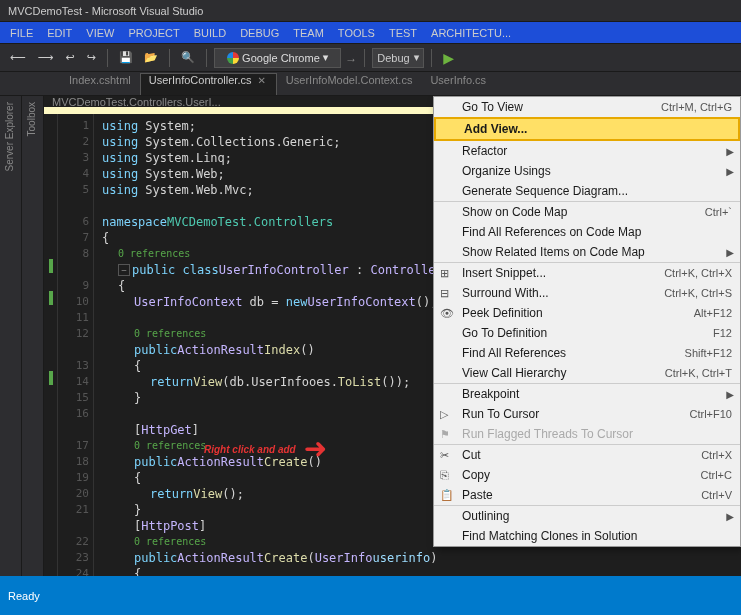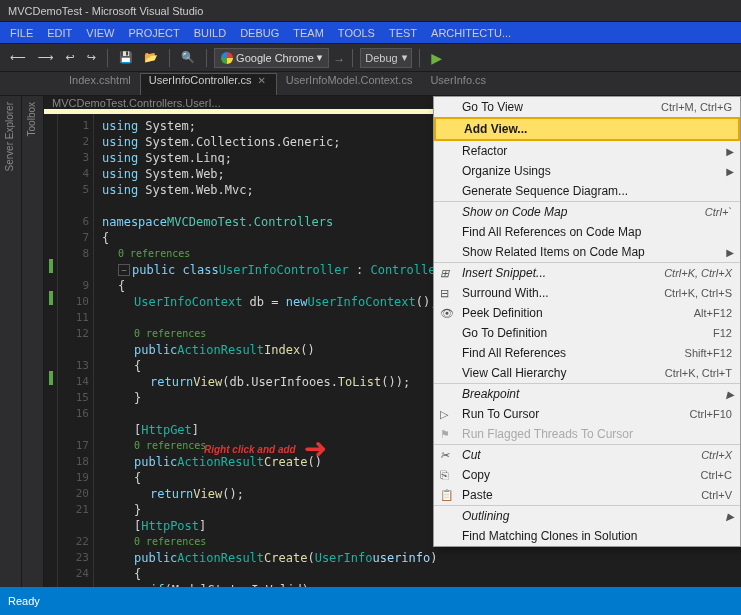--- a/index.html
+++ b/index.html
@@ -76,21 +76,21 @@
       display: flex;
       align-items: center;
       gap: 4px;
       cursor: pointer;
     }
     .google-chrome-btn {
       background: #3e3e40;
       border: 1px solid #555;
       color: #ddd;
       font-size: 11px;
-      padding: 1px 6px;
+      padding: 1px 12px;
       height: 20px;
       display: flex;
       align-items: center;
       gap: 3px;
       cursor: pointer;
     }
     .play-btn {
       color: #6db33f;
       font-size: 14px;
     }
@@ -166,21 +166,21 @@
       position: relative;
     }
     .breadcrumb-bar {
       background: #1e1e1e;
       height: 18px;
       display: flex;
       align-items: center;
       padding: 0 8px;
       font-size: 11px;
       color: #888;
-      border-bottom: 5px solid #fef9c3;
+      border-bottom: 7px solid #fef9c3;
     }
     .code-container {
       display: flex;
       height: calc(100% - 22px);
       overflow: hidden;
     }
     .line-numbers {
       width: 36px;
       background: #1e1e1e;
       color: #555;
@@ -197,21 +197,21 @@
       background: #1e1e1e;
       font-family: 'Consolas', monospace;
       font-size: 12px;
       padding: 4px 8px;
       line-height: 16px;
       overflow: hidden;
       color: #d4d4d4;
     }
     .code-line { height: 16px; display: flex; align-items: center; white-space: pre; }
     .kw { color: #7dd3fc; }
-    .type { color: #14b8a6; }
+    .type { color: #c4b5fd; }
     .method { color: #dcdcaa; }
     .param { color: #9cdcfe; }
     .ref-count { color: #57a64a; font-size: 10px; }
     .collapse-icon {
       display: inline-block;
       width: 12px;
       height: 12px;
       border: 1px solid #555;
       font-size: 9px;
       text-align: center;
@@ -264,21 +264,20 @@
       min-height: 20px;
     }
     .ctx-item.highlighted {
       background: #ffe066;
       border: 2px solid #e6a800;
       color: #1a1a1a;
       font-weight: bold;
     }
     .ctx-item.separator-before {
       border-top: 1px solid #ccc;
-      font-style: italic;
     }
     .ctx-item.disabled { color: #aaa; cursor: default; }
     .ctx-shortcut {
       margin-left: auto;
       color: #555;
       font-size: 11px;
     }
     .ctx-submenu-arrow {
       position: absolute;
       right: 6px;
@@ -313,21 +312,21 @@
       font-size: 28px;
       line-height: 1;
     }
 
     
     .status-bar {
       position: absolute;
       bottom: 0;
       left: 0;
       right: 0;
-      height: 28px;
+      height: 39px;
       background: #007acc;
       display: flex;
       align-items: center;
       padding: 0 8px;
       font-size: 11px;
       color: #fff;
       gap: 12px;
     }
   </style>
 </head>

